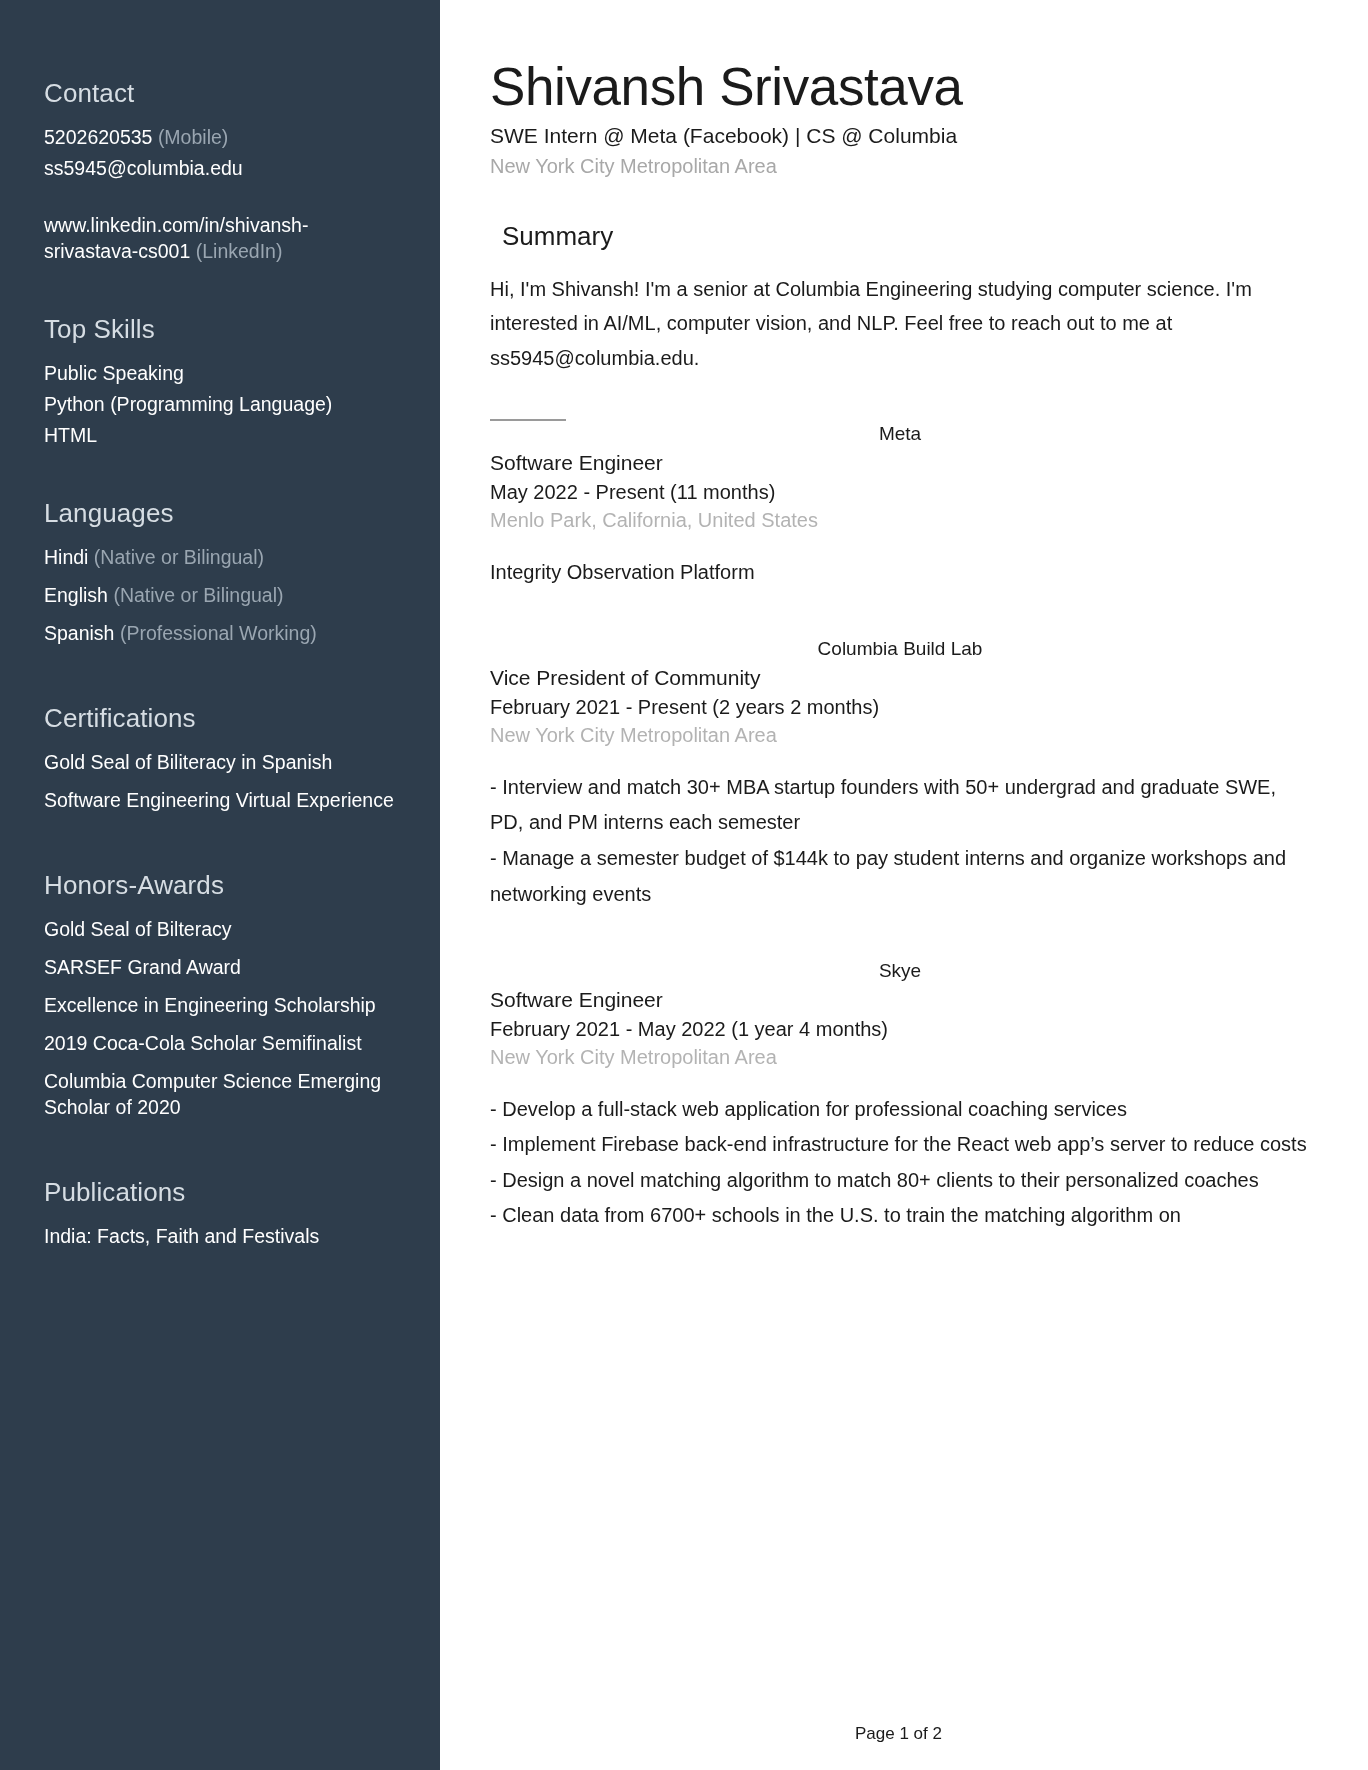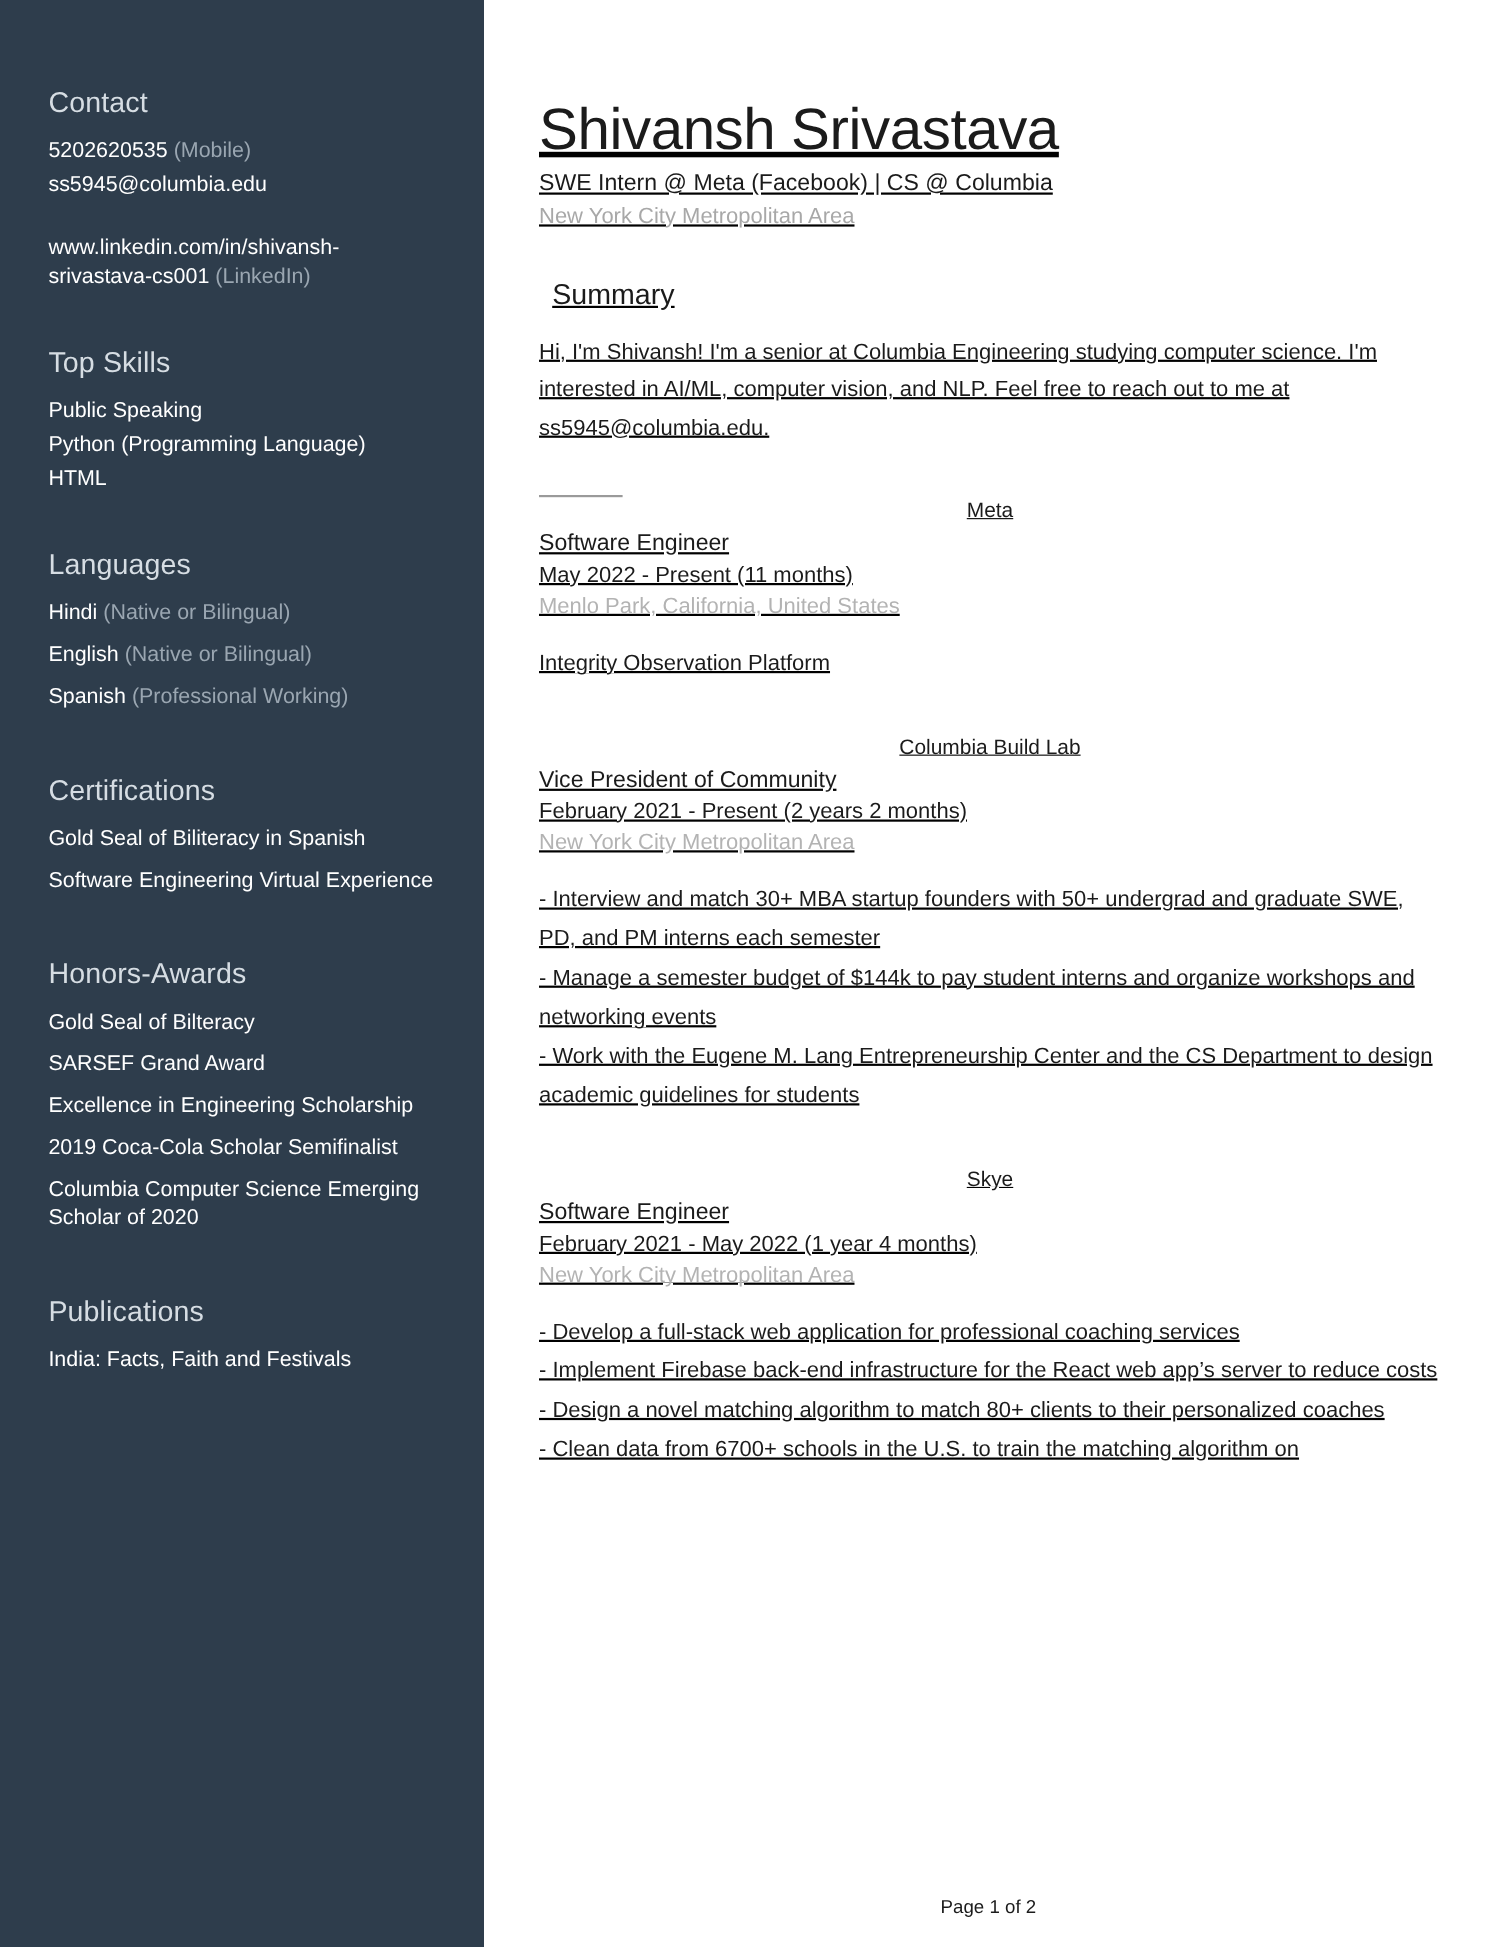--- a/index.html
+++ b/index.html
@@ -41,24 +41,23 @@
     color:#ffffff;
     margin-bottom:5px;
     font-weight:400;
   }
   .sb-line.spaced { margin-bottom:12px; }
   .muted { color:#9aa6b1; }
 
   
   .main {
     flex:1;
-    padding:88px 58px 0 50px;
+    padding:57px 58px 0 50px;
     position:relative;
     background:#ffffff;
-    text-decoration:underline;
   }
   .name {
     font-size:53px;
     font-weight:400;
     color:#1b1b1b;
     line-height:1.12;
     letter-spacing:-0.4px;
     margin-bottom:6px;
   }
   .headline {
@@ -230,21 +229,20 @@
     </section>
 
     <section class="job">
       <div class="job-company">Columbia Build Lab</div>
       <div class="job-title">Vice President of Community</div>
       <div class="job-dates">February 2021 - Present (2 years 2 months)</div>
       <div class="job-loc">New York City Metropolitan Area</div>
       <div class="job-body">
         <div class="bullet">- Interview and match 30+ MBA startup founders with 50+ undergrad and graduate SWE, PD, and PM interns each semester</div>
         <div class="bullet">- Manage a semester budget of $144k to pay student interns and organize workshops and networking events</div>
-        <div class="bullet">- Work with the Eugene M. Lang Entrepreneurship Center and the CS Department to design academic guidelines for students</div>
       </div>
     </section>
 
     <section class="job">
       <div class="job-company">Skye</div>
       <div class="job-title">Software Engineer</div>
       <div class="job-dates">February 2021 - May 2022 (1 year 4 months)</div>
       <div class="job-loc">New York City Metropolitan Area</div>
       <div class="job-body">
         <div class="bullet">- Develop a full-stack web application for professional coaching services</div>

